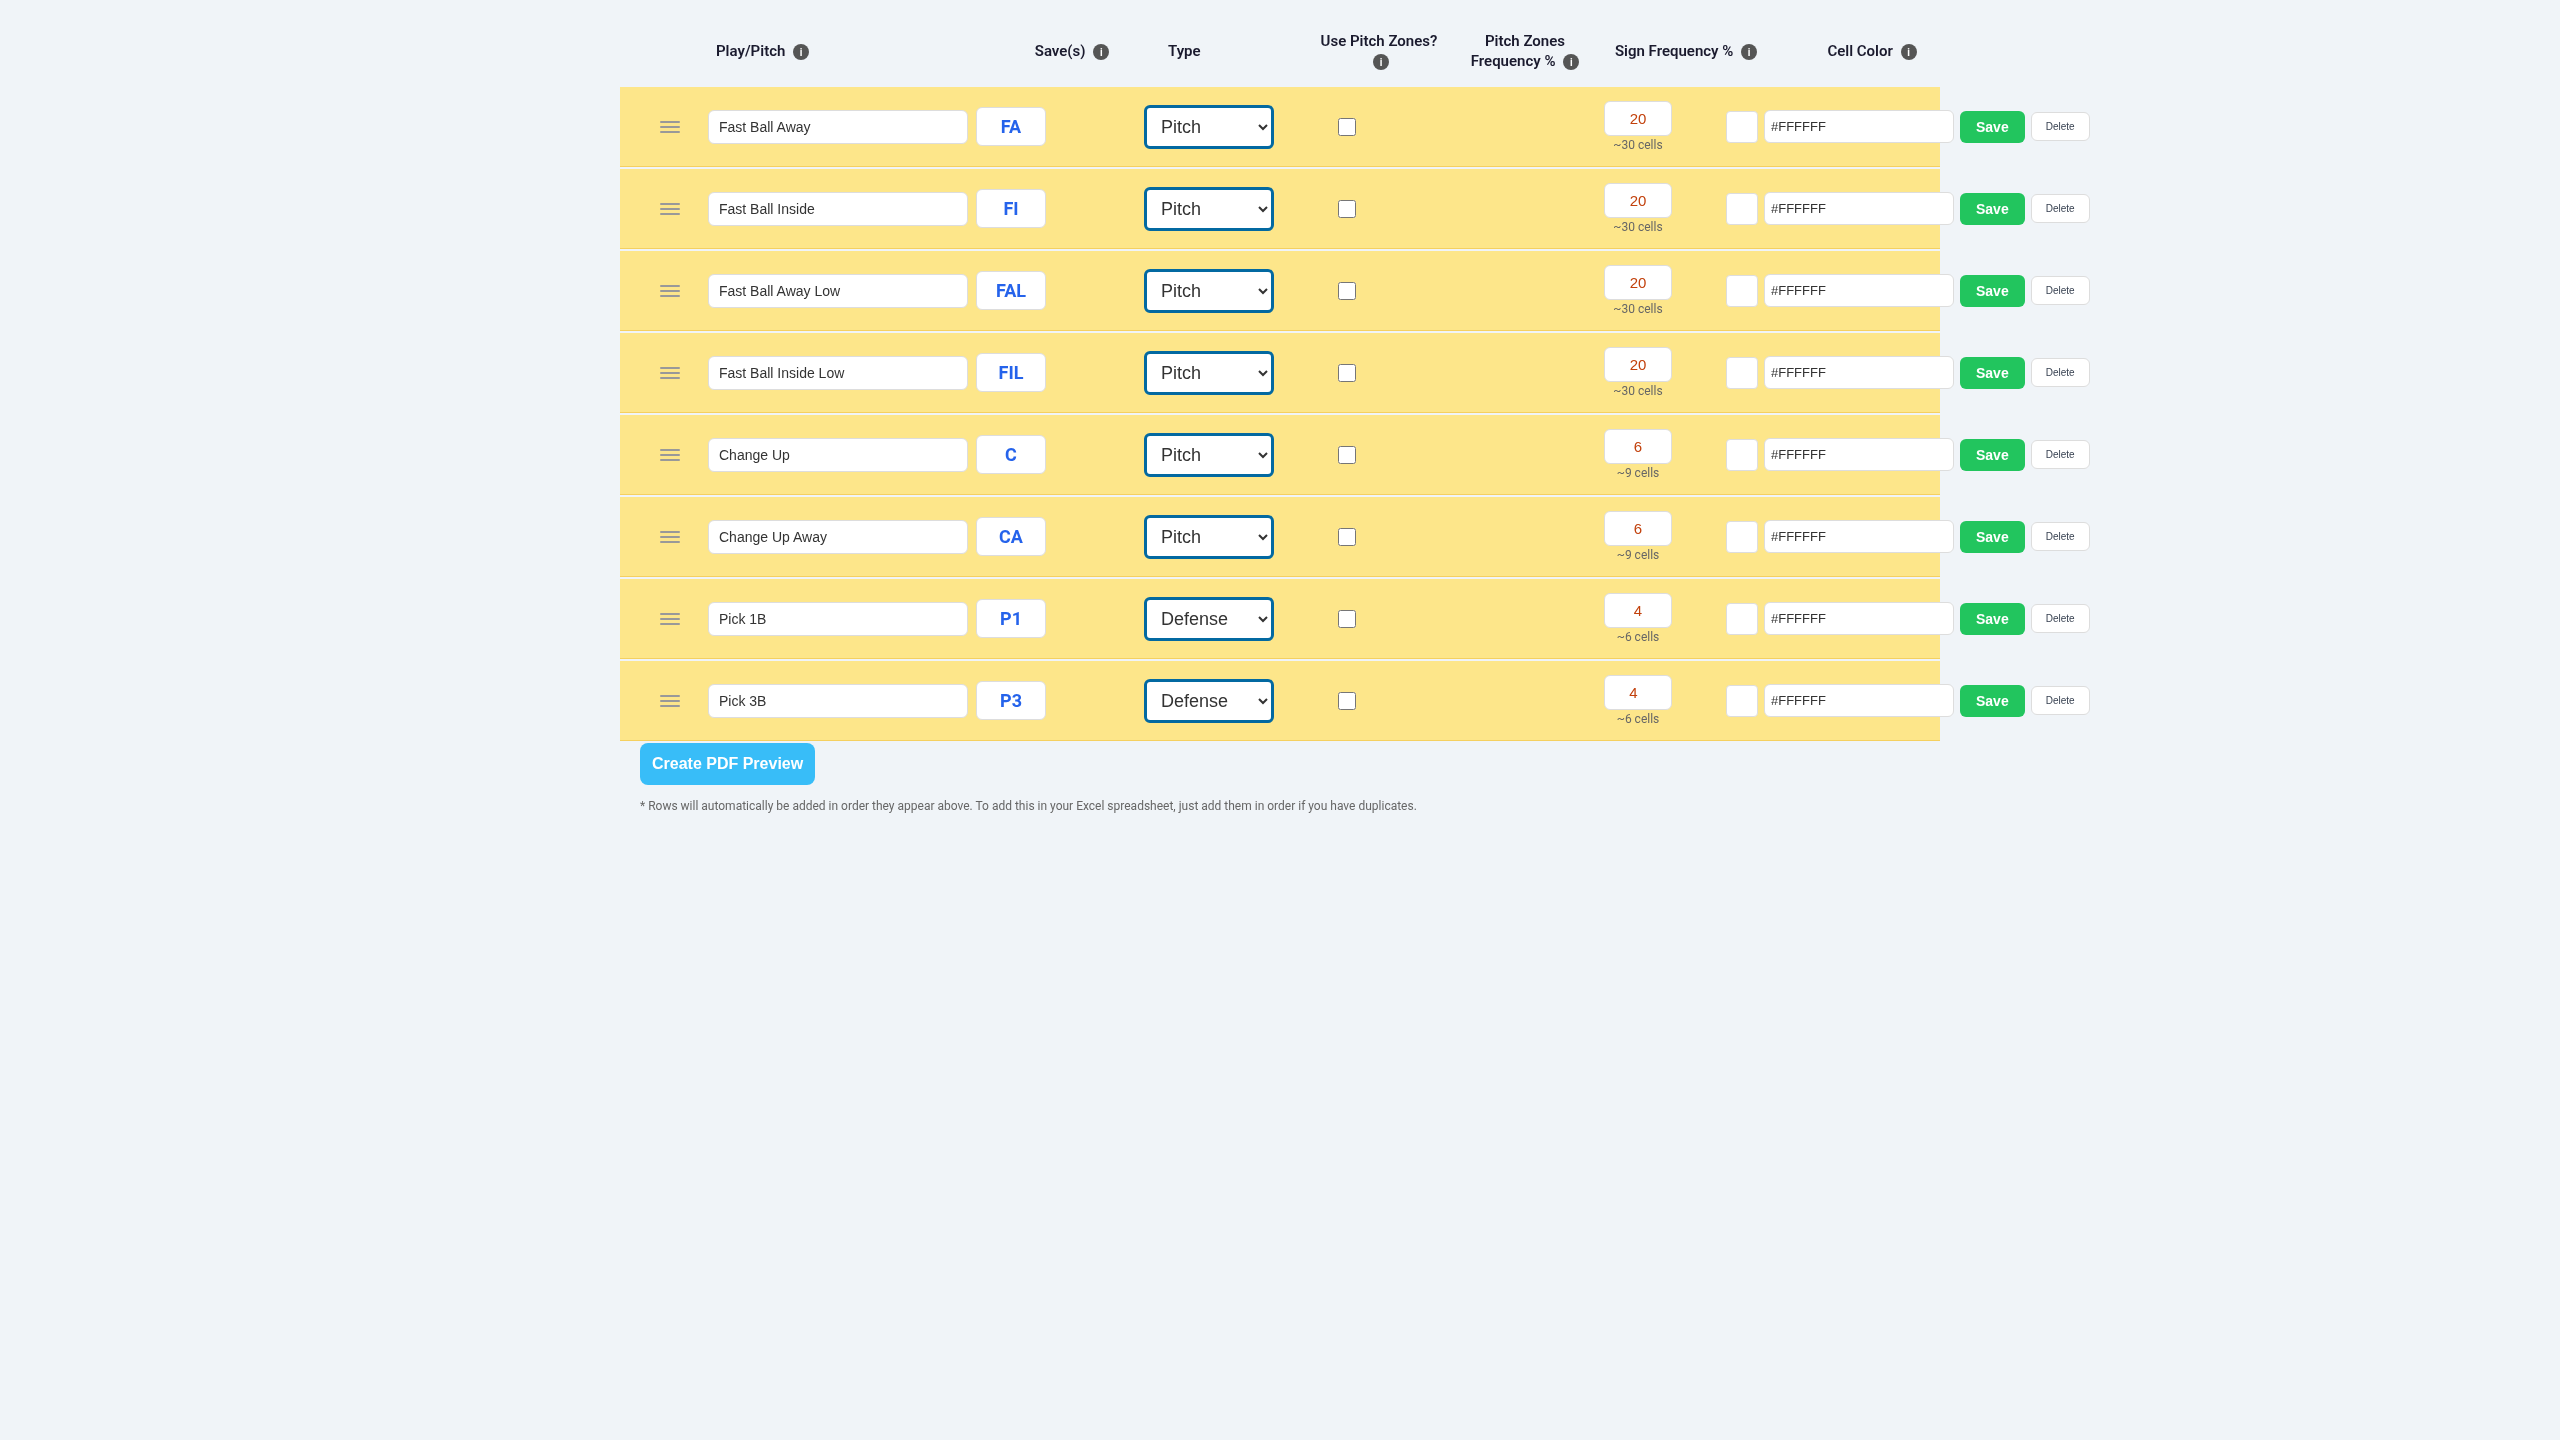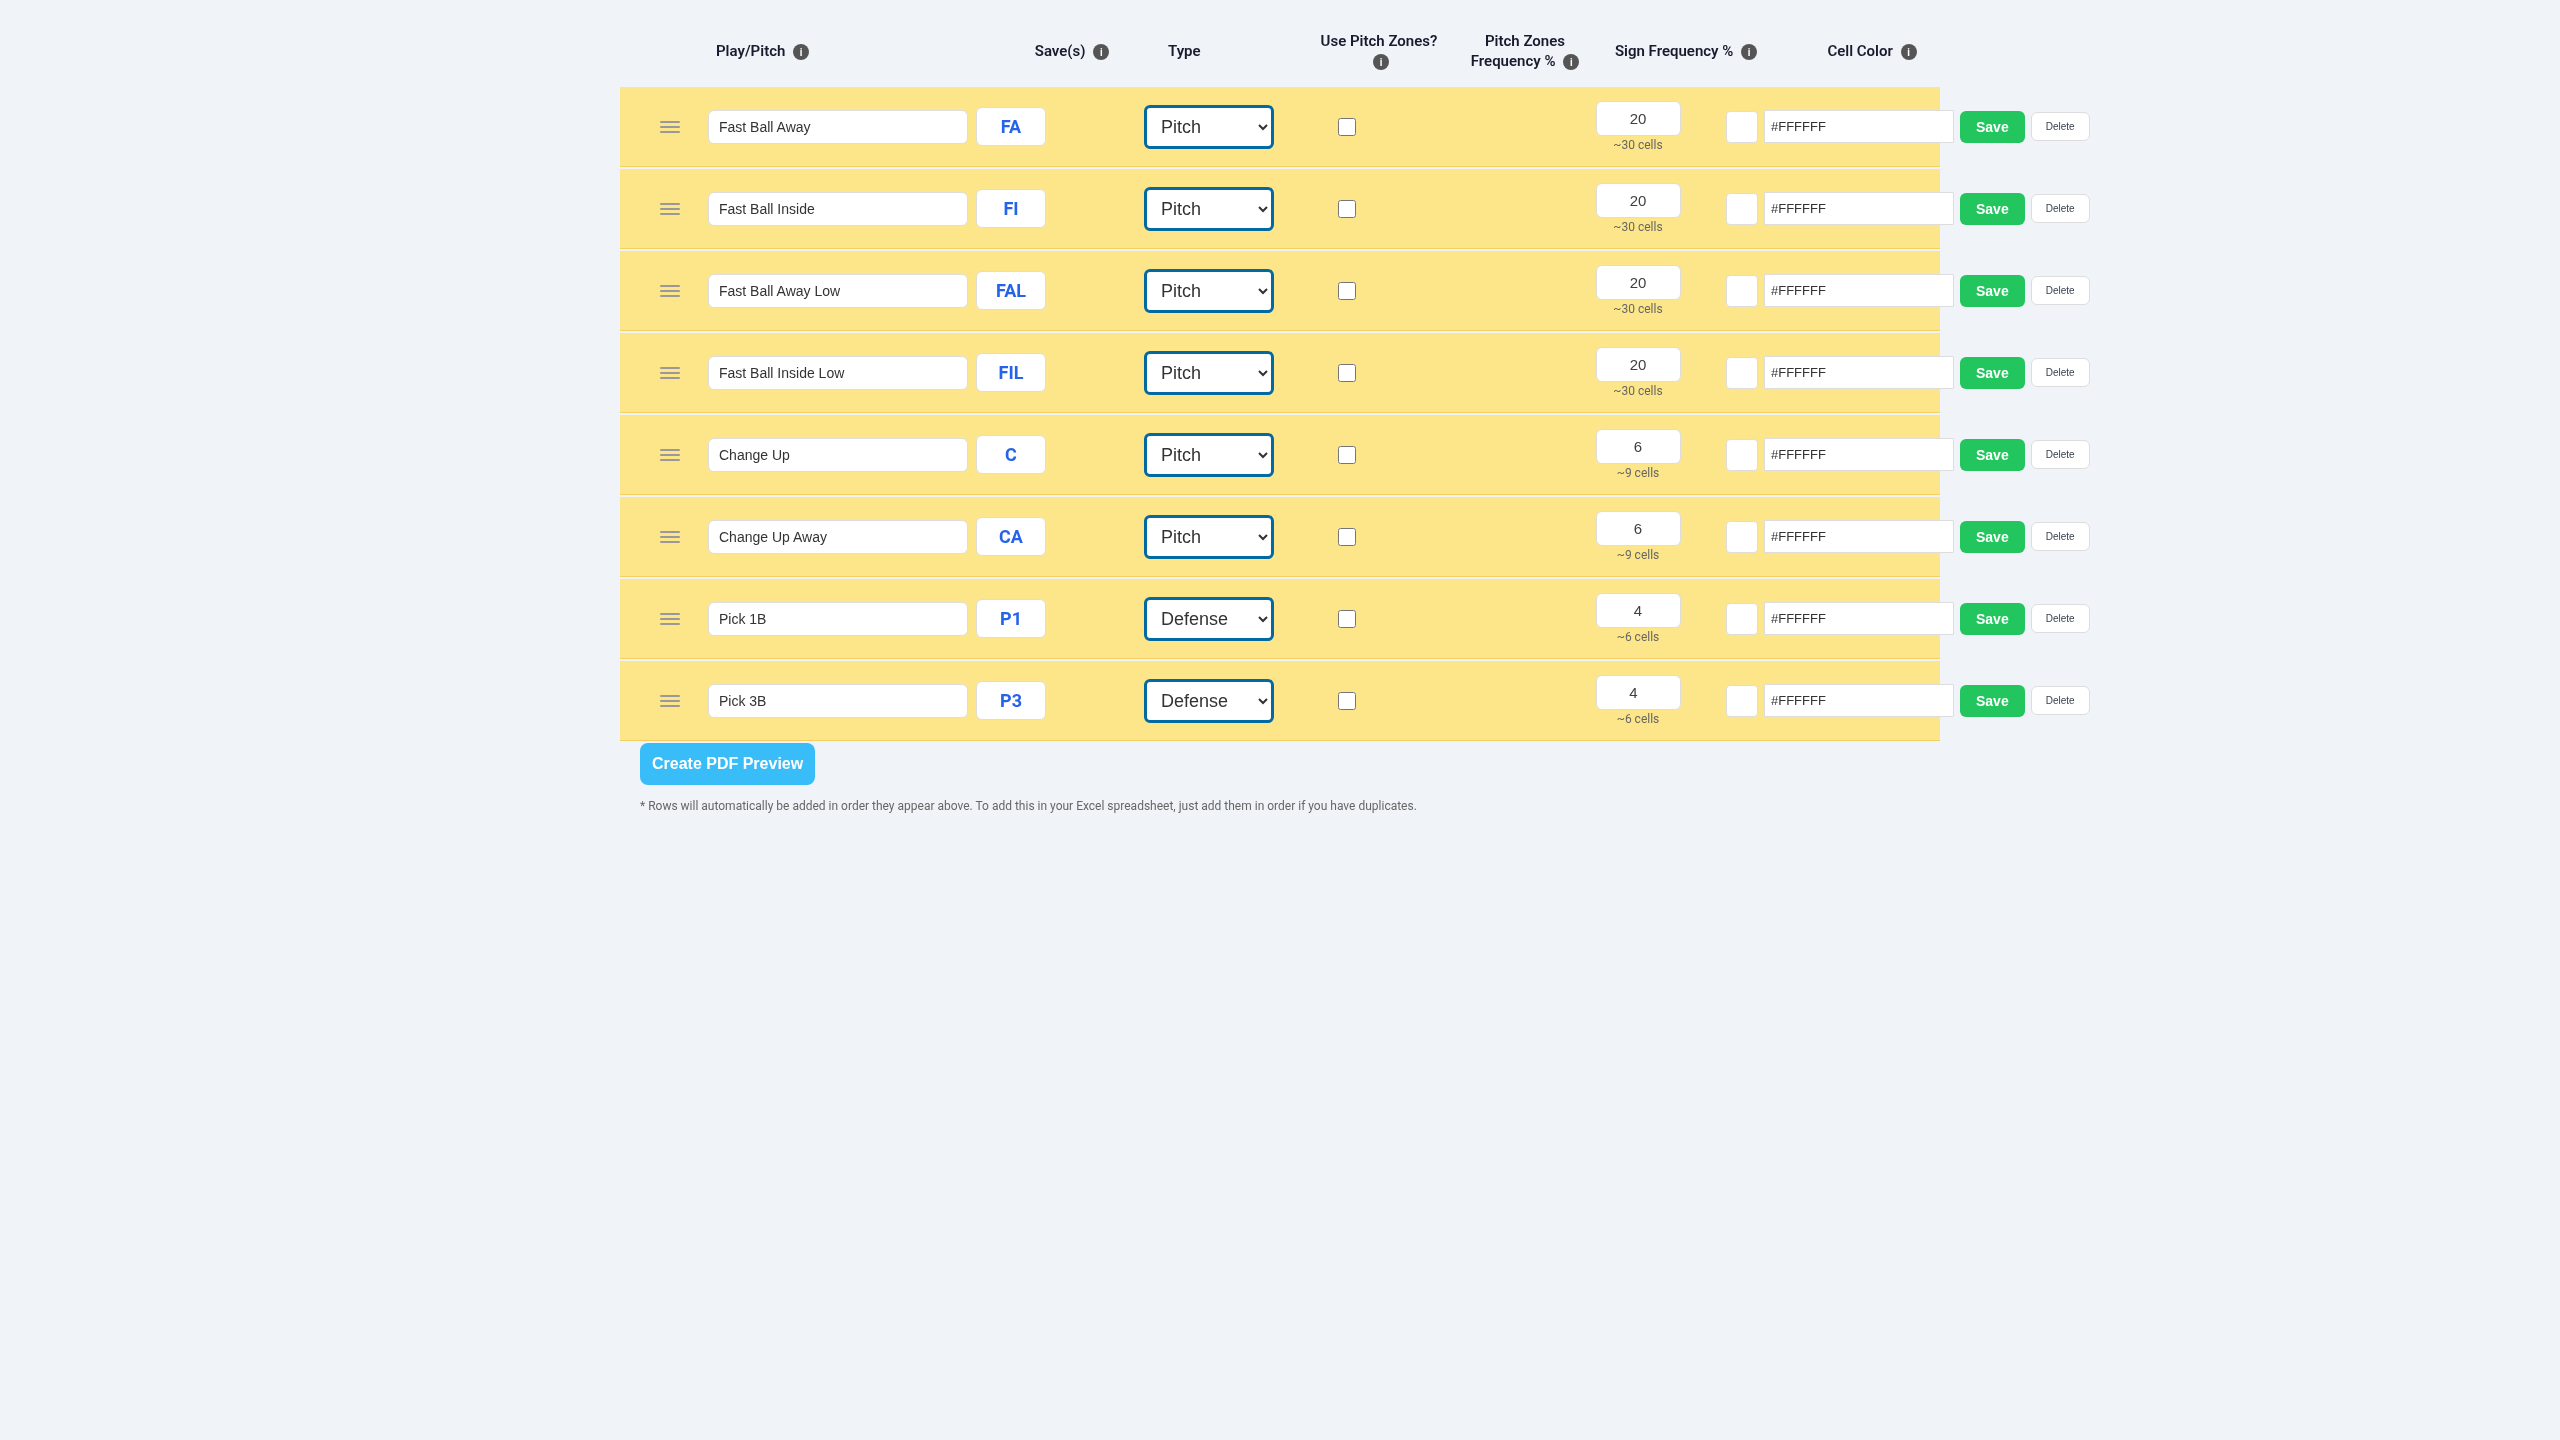--- a/index.html
+++ b/index.html
@@ -130,27 +130,27 @@
     }
 
     .freq-cell {
       display: flex;
       flex-direction: column;
       align-items: center;
       gap: 2px;
     }
 
     .freq-input {
-      width: 85px;
+      width: 68px;
       padding: 8px 10px;
       border: 1px solid #ddd;
       border-radius: 6px;
       font-size: 15px;
       background: white;
-      color: #404040;
+      color: #c2410c;
       text-align: center;
     }
 
     .freq-input.with-spinner {
       padding-right: 4px;
     }
 
     .cells-label {
       font-size: 12px;
       color: #666;
@@ -168,21 +168,21 @@
       background: white;
       border: 1px solid #ddd;
       border-radius: 4px;
       flex-shrink: 0;
     }
 
     .color-input {
       flex: 1;
       padding: 8px 6px;
       border: 1px solid #ddd;
-      border-radius: 1px;
+      border-radius: 6px;
       font-size: 13px;
       background: white;
       color: #333;
     }
 
     .actions-cell {
       display: flex;
       gap: 6px;
       align-items: center;
     }

